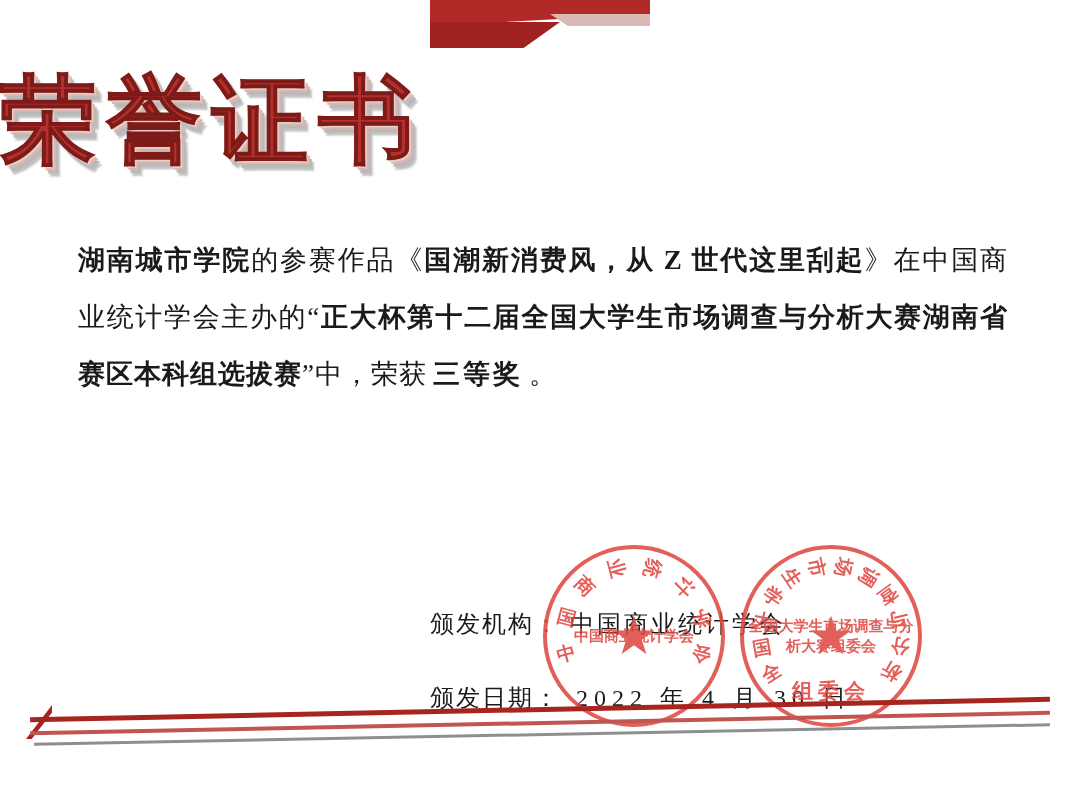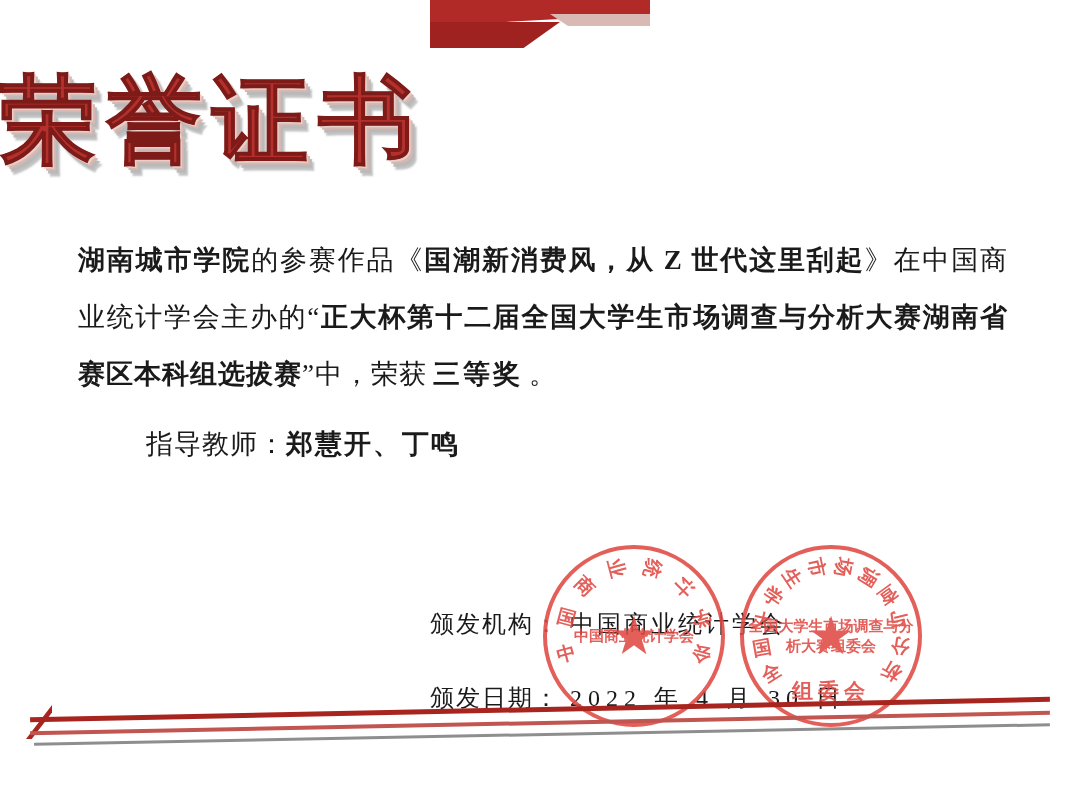--- a/index.html
+++ b/index.html
@@ -124,21 +124,21 @@
   }
   .issuer-label {
     white-space: nowrap;
     margin-right: 10px;
     font-family: Liberation Serif, serif;
   }
   .issuer-value {
     white-space: nowrap;
     letter-spacing: 3px;
   }
-  .date-row { margin-bottom: 6px; }
+  .date-row { margin-bottom: 6px; gap: 6px; }
   .date-value { letter-spacing: 6px; }
 
   
   .stamp {
     position: absolute;
     border: 4px solid #e04a44;
     border-radius: 50%;
     color: #e04a44;
     opacity: .88;
   }
@@ -256,21 +256,20 @@
 
 <div class="title-wrap">
   <div class="cert-title">荣誉证书</div>
 </div>
 
 <div class="body-text">
   <p class="para1"><span class="b">湖南城市学院</span><span>的参赛作品《</span><span class="b">国潮新消费风，从 Z 世代这里刮起</span><span>》在中国商业统计学会主办的“</span><span class="b">正大杯第十二届全国大学生市场调查与分析大赛</span><span class="b">湖南省赛区本科组选拔赛</span><span>”中，荣获</span><span class="award">三等奖</span><span>。</span></p>
 </div>
 
 <div class="members-block">
-  <p><span>指导教师：</span><span class="members-names">郑慧开、丁鸣</span></p>
 </div>
 
 <div class="issuer-block">
   <div class="issuer-row">
     <span class="issuer-label">颁发机构：</span>
     <span class="issuer-value">中国商业统计学会</span>
   </div>
   <div class="issuer-row date-row">
     <span class="issuer-label">颁发日期：</span>
     <span class="issuer-value date-value">2022 年 4 月 30 日</span>

